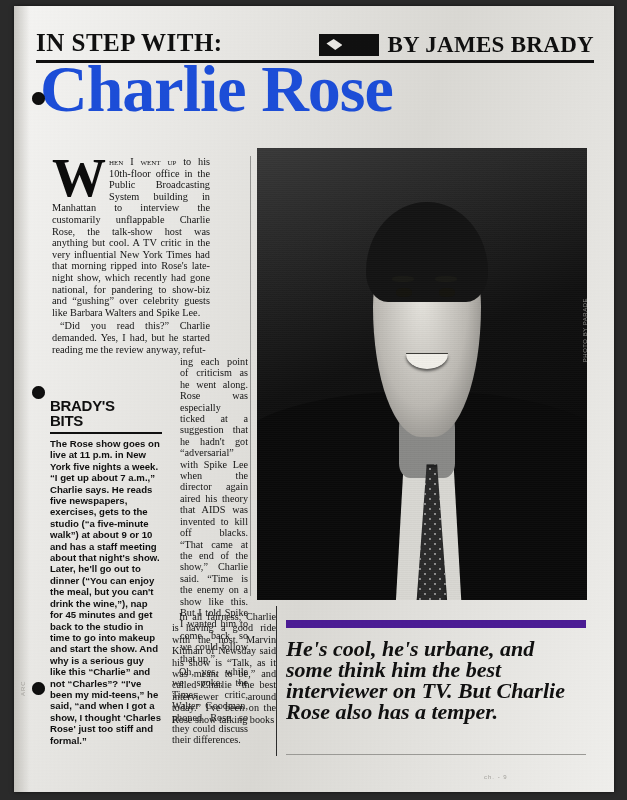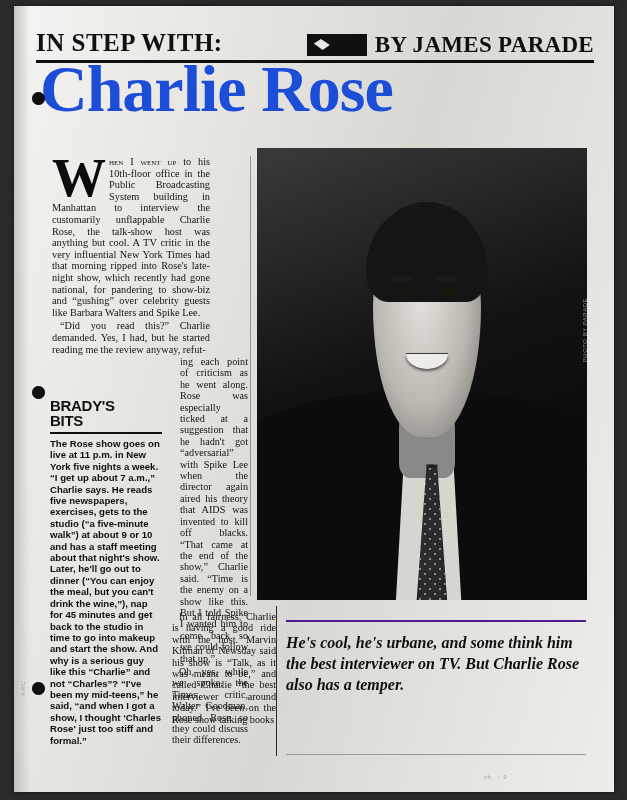--- a/index.html
+++ b/index.html
@@ -338,24 +338,24 @@
 
   
   .pullquote {
     position: absolute;
     left: 272px;
     top: 614px;
     width: 300px;
     font-family: "Liberation Serif", serif;
     font-style: italic;
     font-weight: bold;
-    font-size: 16px;
+    font-size: 22px;
     line-height: 21px;
     color: #111;
-    border-top: 2px solid #4c1d95;
+    border-top: 8px solid #4c1d95;
     padding-top: 10px;
   }
   .pq-rule-bottom {
     position: absolute;
     left: 272px;
     top: 748px;
     width: 300px;
     border-top: 1px solid #9b9a96;
   }
   .vrule {
@@ -399,21 +399,21 @@
 
 <div id="page">
 
   <div id="paper">
     <div class="edge-strip"></div>
 
     <div class="masthead">
       <div class="instep">IN STEP WITH:</div>
       <div class="bylinewrap">
         <div class="flaglogo"></div>
-        <div class="byline">BY JAMES PARADE</div>
+        <div class="byline">BY JAMES BRADY</div>
       </div>
     </div>
 
     <div class="nameline">Charlie Rose</div>
 
     <div class="hole h1"></div>
     <div class="hole h2"></div>
     <div class="hole h3"></div>
 
     <div class="photo">

